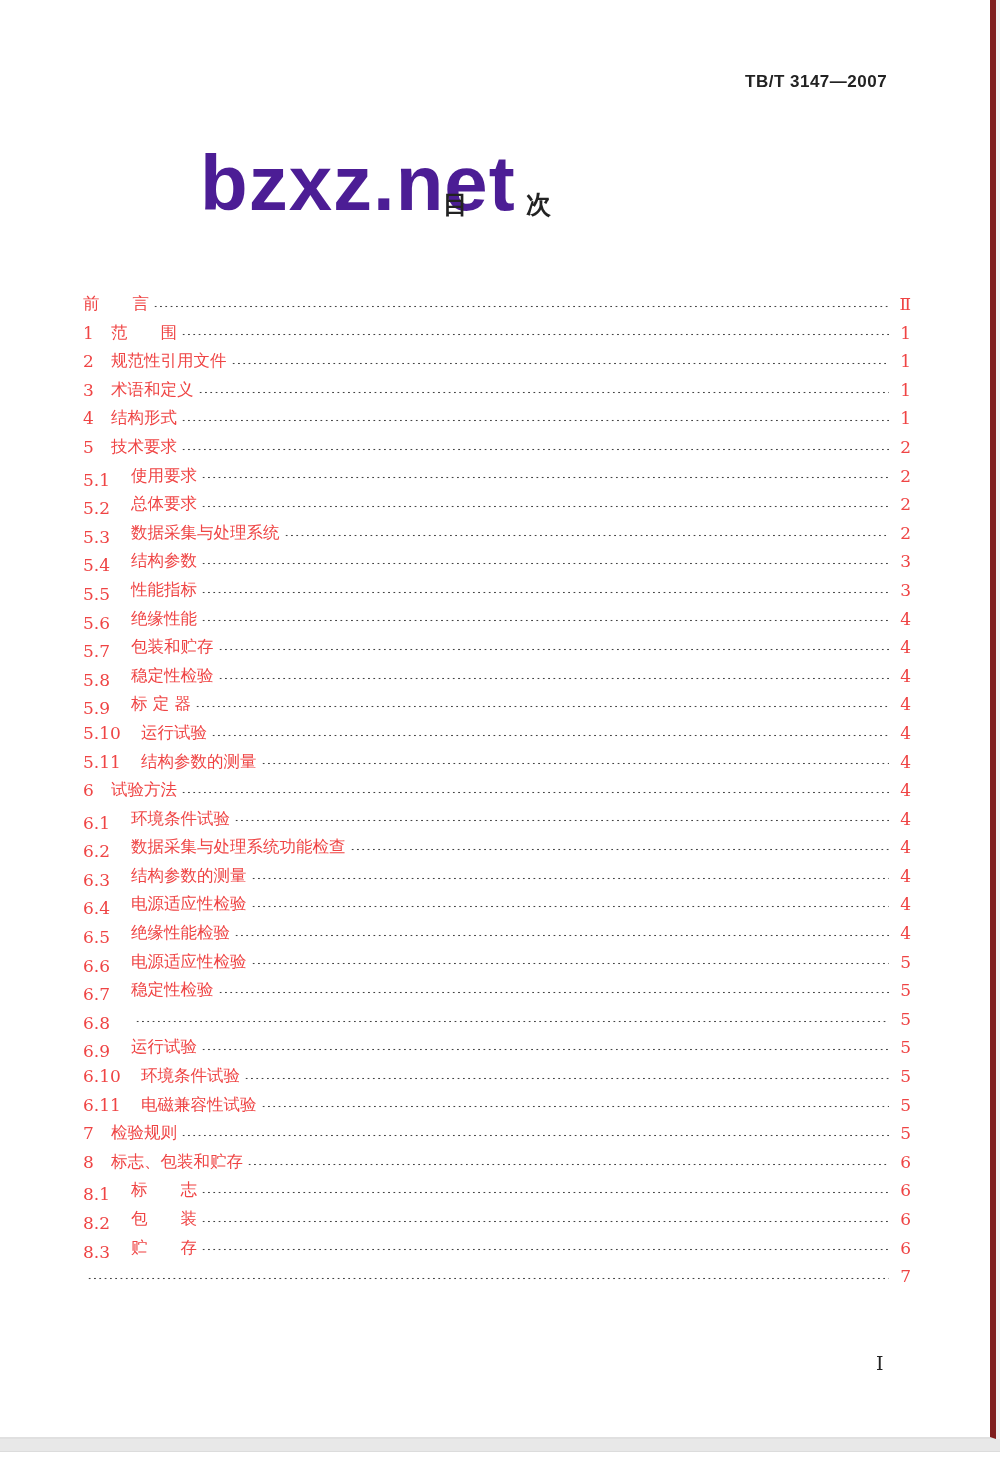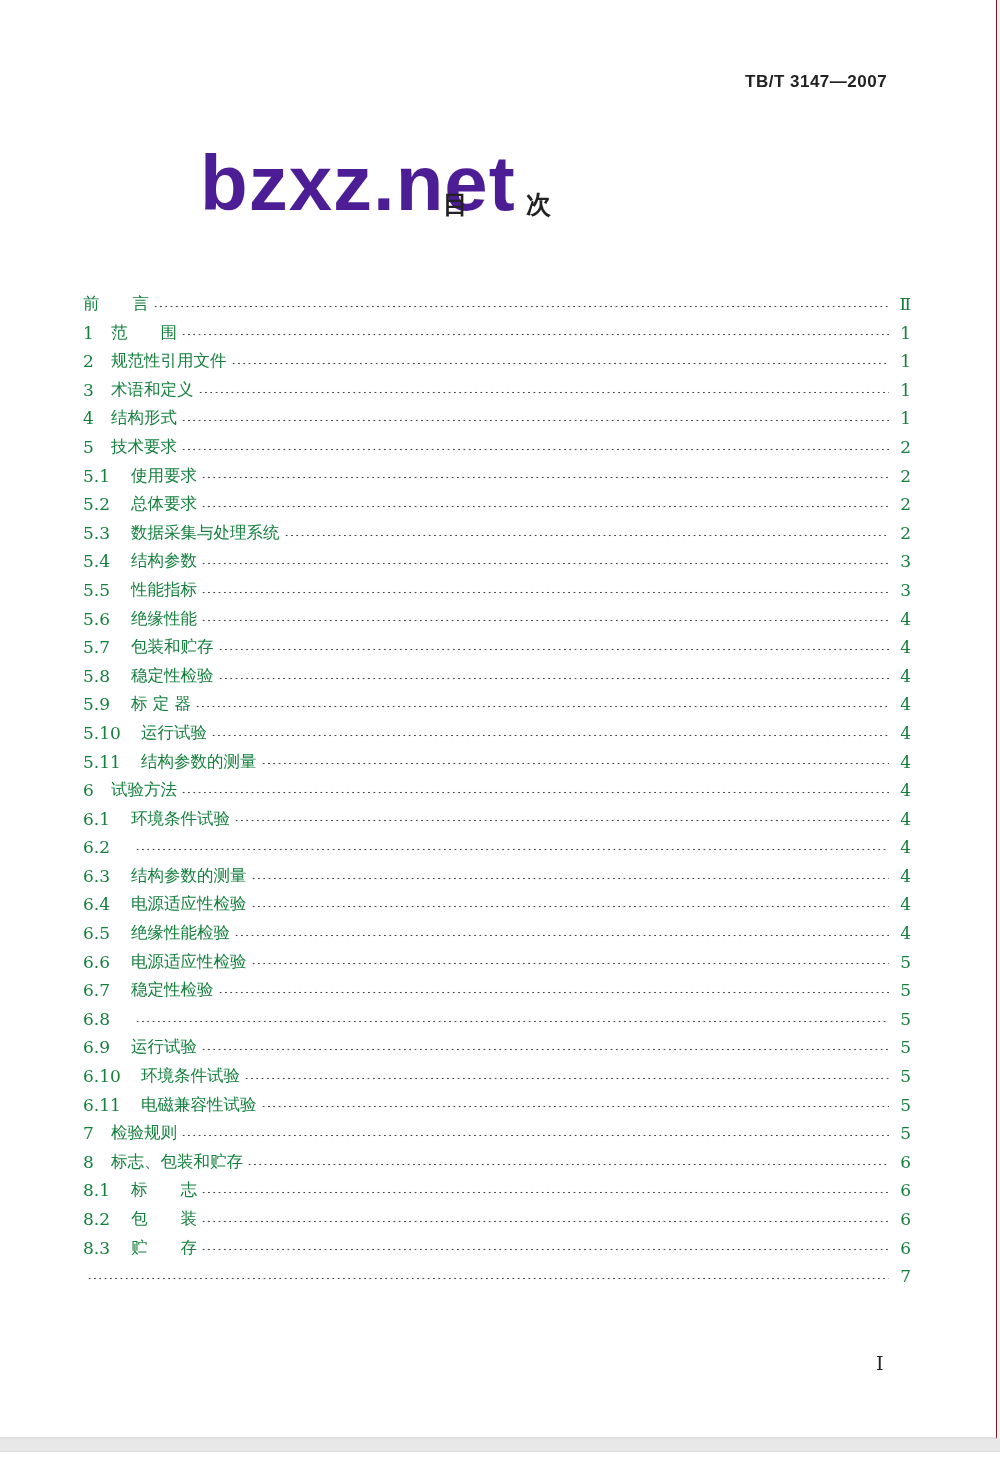--- a/index.html
+++ b/index.html
@@ -2,40 +2,40 @@
 <html><head>
 <meta charset="utf-8">
 <style>
   html, body { margin: 0; padding: 0; }
   body {
     width: 1000px; height: 1463px; background: #f0f0f0; position: relative; overflow: hidden;
     font-family: "DejaVu Serif", "Liberation Serif", serif; color: #1e1e1e;
   }
   .page {
     position: absolute; left: 0; top: 0; width: 990px; height: 1437px; background: #ffffff;
-    border-right: 1px solid #7f1d1d; border-bottom: 2px solid #e0e0e0; padding-left: 6px;
+    border-right: 6px solid #7f1d1d; border-bottom: 2px solid #e0e0e0;
   }
   .strip { position: absolute; left: 0; top: 1439px; width: 1000px; height: 12px; background: #e8e8e8; }
   .strip2 { position: absolute; left: 0; top: 1451px; width: 1000px; height: 12px; background: #ffffff; border-top: 1px solid #dcdcdc; }
   .std-number {
     position: absolute; left: 745px; top: 72px; font-family: "Liberation Sans", sans-serif;
     font-weight: bold; font-size: 17px; letter-spacing: 0.5px; color: #222;
   }
   .watermark {
     position: absolute; left: 200px; top: 144px; font-family: "Liberation Sans", sans-serif;
     font-weight: bold; font-size: 78px; color: #4c1d95; letter-spacing: 1px; line-height: 1;
   }
   .title {
     position: absolute; left: 443px; top: 188px; font-family: "DejaVu Sans", sans-serif;
     font-weight: bold; font-size: 25px; letter-spacing: 58px; color: #222;
   }
   .toc { position: absolute; left: 83px; top: 290px; width: 828px; }
   .row {
-    display: flex; align-items: flex-end; height: 28.6px; line-height: 28.6px;
-    font-size: 17px; color: #15803d;
+    display: flex; align-items: center; height: 28.6px; line-height: 28.6px;
+    font-size: 17px; color: #ef4444;
   }
   .num { flex: 0 0 auto; white-space: pre; }
   .lbl { flex: 0 0 auto; white-space: pre; font-family: "DejaVu Sans", sans-serif; font-size: 16.5px; }
   .dots {
     flex: 1 1 auto; margin: 0 6px 0 4px; height: 1px; align-self: center; margin-top: 4px;
     background-image: radial-gradient(circle, #444 0.9px, transparent 1.1px);
     background-size: 5.3px 3px; background-repeat: repeat-x; background-position: left center; height: 3px;
   }
   .pg { flex: 0 0 auto; width: 16px; text-align: right; }
   .n1 { width: 28px; }
@@ -162,20 +162,21 @@
         <span class="pg">4</span>
       </div>
       <div class="row">
         <span class="num n2">6.1</span>
         <span class="lbl">环境条件试验</span>
         <span class="dots"></span>
         <span class="pg">4</span>
       </div>
       <div class="row">
         <span class="num n2">6.2</span>
+        <span class="lbl">数据采集与处理系统功能检查</span>
         <span class="dots"></span>
         <span class="pg">4</span>
       </div>
       <div class="row">
         <span class="num n2">6.3</span>
         <span class="lbl">结构参数的测量</span>
         <span class="dots"></span>
         <span class="pg">4</span>
       </div>
       <div class="row">

